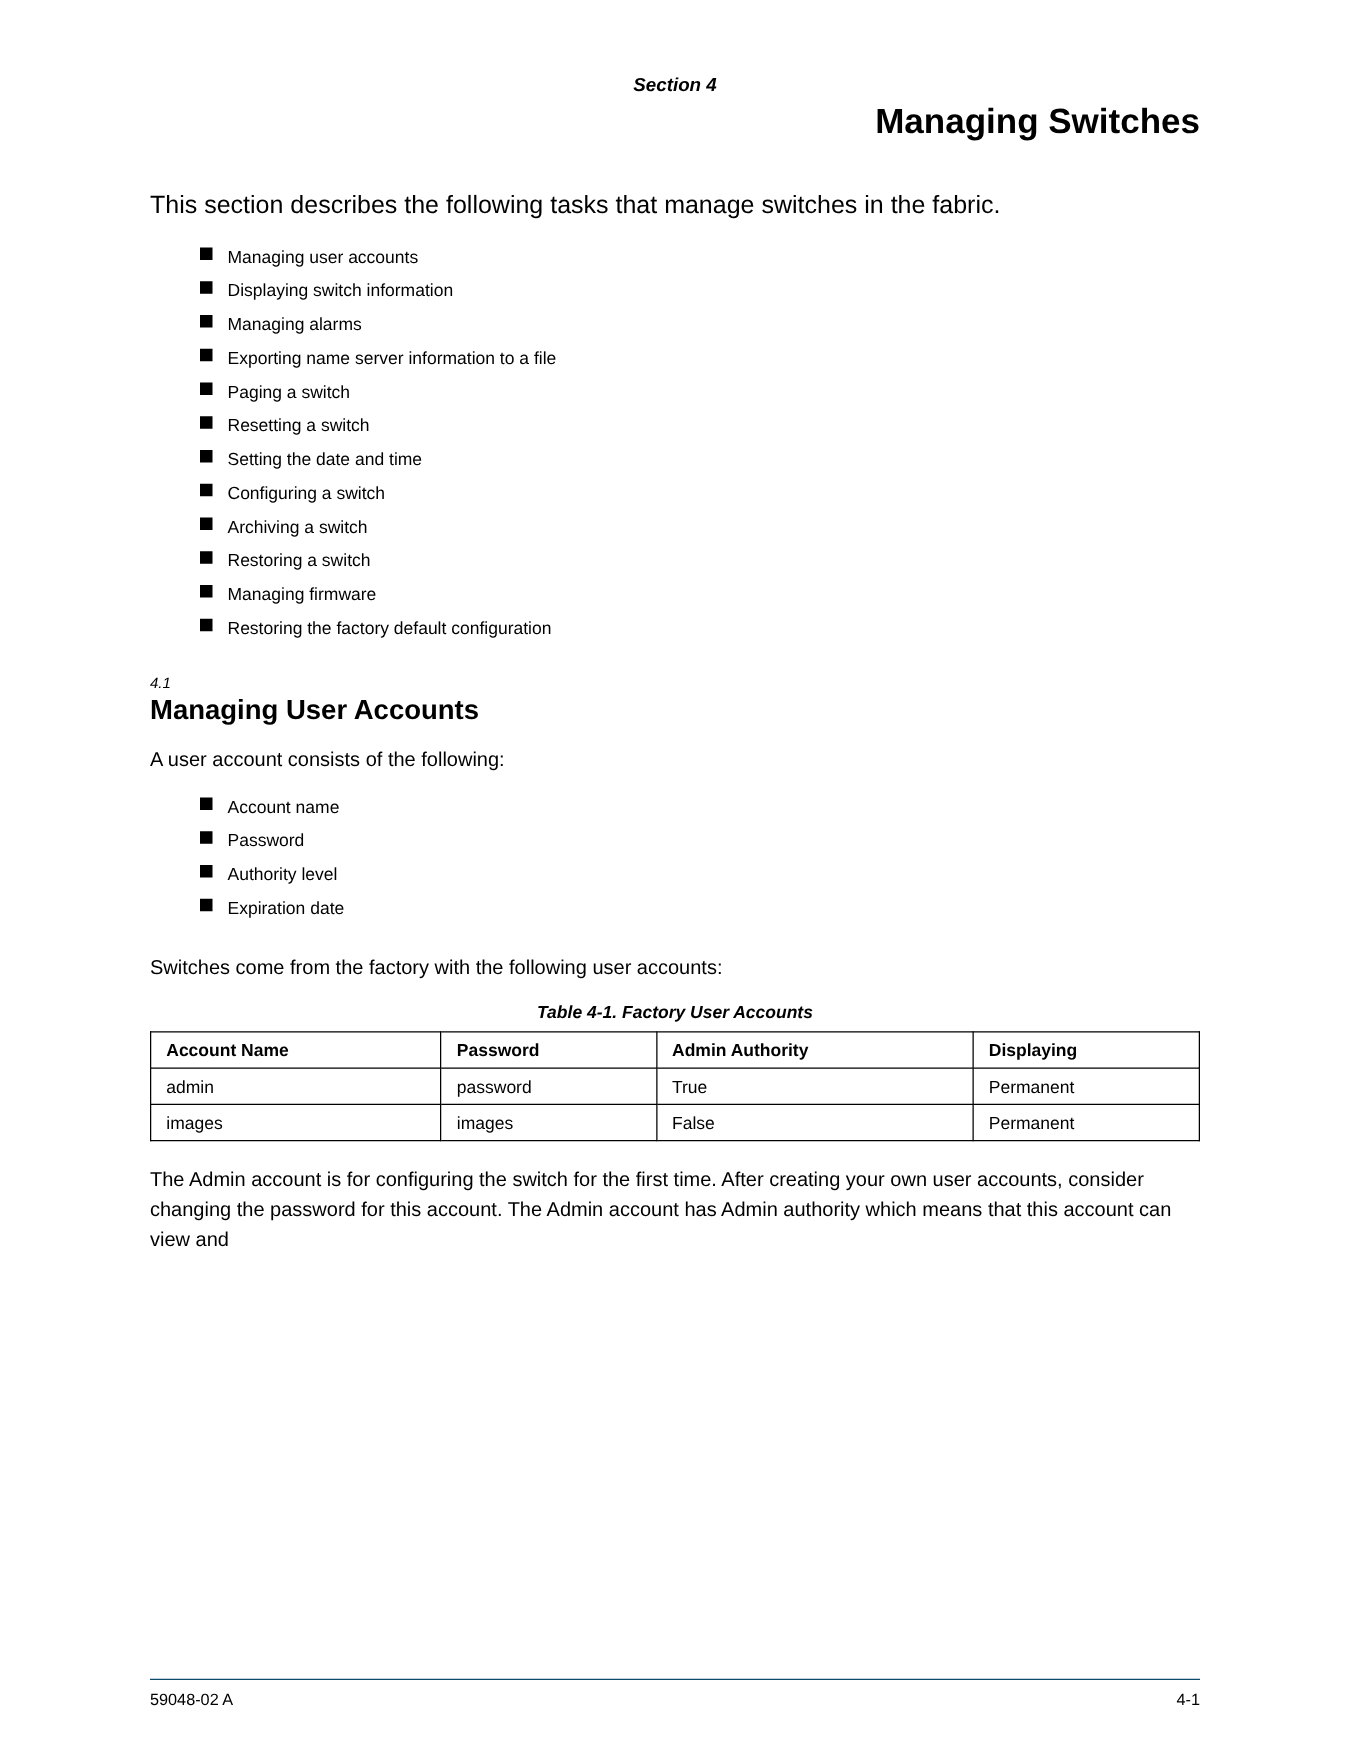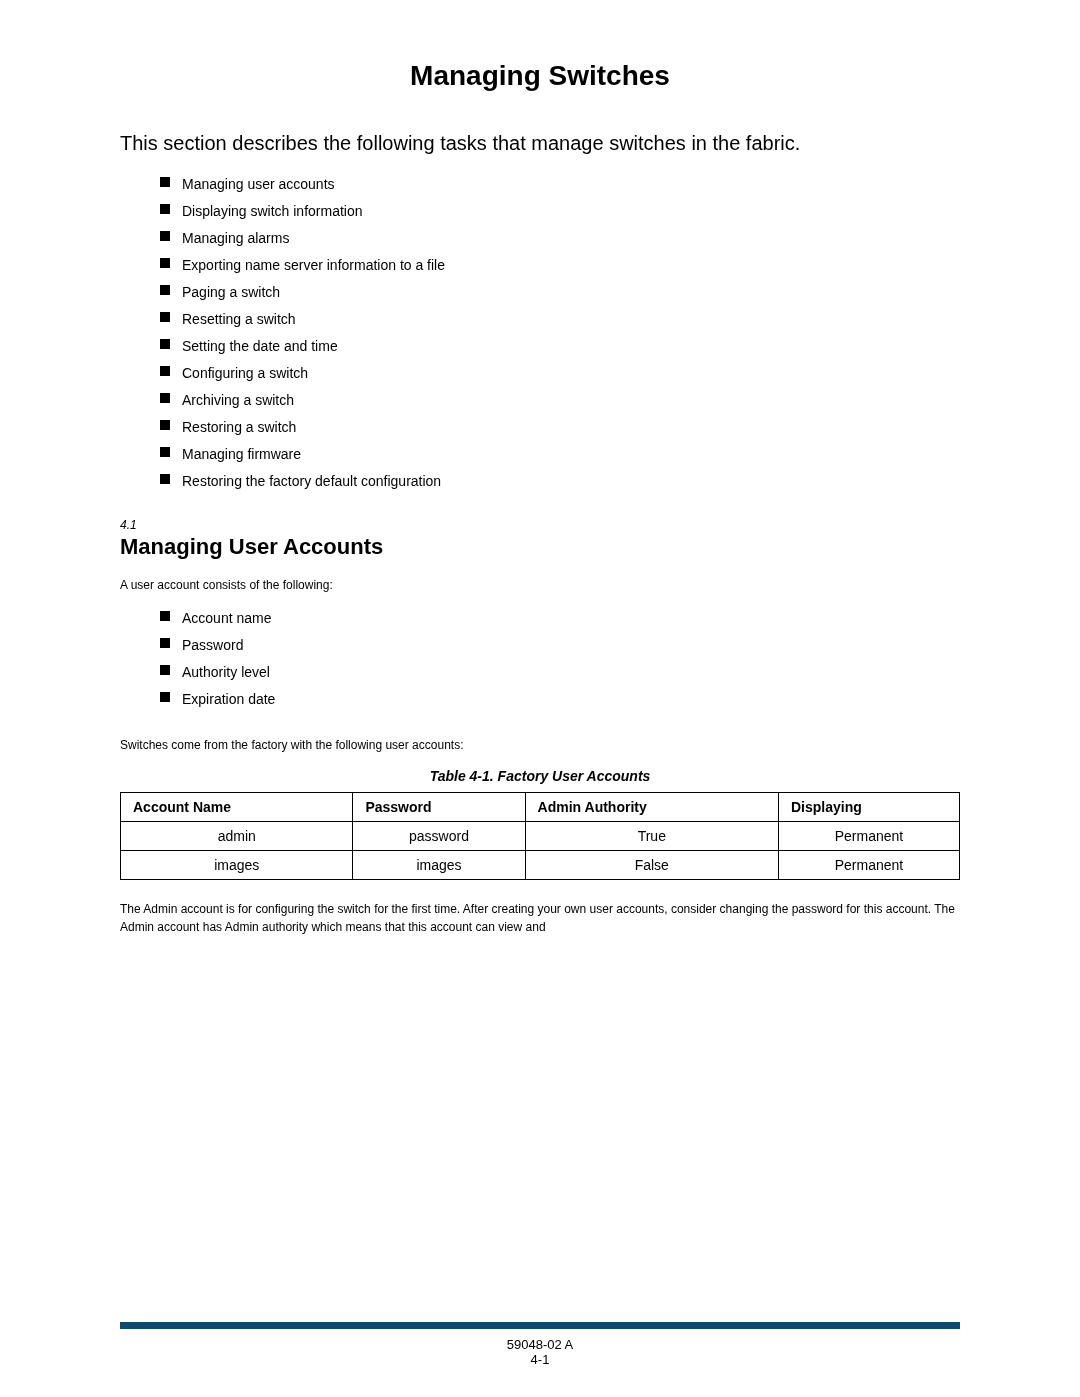--- a/index.html
+++ b/index.html
@@ -30,21 +30,21 @@
 
     .section-label {
       text-align: center;
       font-size: 15px;
       font-style: italic;
       font-weight: bold;
       margin-bottom: 4px;
     }
 
     .page-title {
-      text-align: center;
+      text-align: right;
       font-size: 28px;
       font-weight: bold;
       margin-bottom: 36px;
     }
 
     .intro-text {
       font-size: 20px;
       margin-bottom: 16px;
       line-height: 1.5;
     }
@@ -79,21 +79,21 @@
       font-style: italic;
     }
 
     .subsection-title {
       font-size: 22px;
       font-weight: bold;
       margin-bottom: 16px;
     }
 
     .body-text {
-      font-size: 12px;
+      font-size: 16px;
       line-height: 1.5;
       margin-bottom: 14px;
     }
 
     .table-title {
       text-align: center;
       font-size: 14px;
       font-weight: bold;
       font-style: italic;
       margin-bottom: 8px;
@@ -111,42 +111,41 @@
       padding: 6px 12px;
       background: #ffffff;
       font-weight: bold;
       text-align: left;
     }
 
     .data-table td {
       border: 1px solid #000;
       padding: 6px 12px;
       background: #ffffff;
-      text-align: center;
     }
 
     .footer {
       position: absolute;
       bottom: 30px;
       left: 120px;
       right: 120px;
       display: flex;
       justify-content: space-between;
       align-items: center;
-      border-top: 7px solid #0c4a6e;
+      border-top: 1px solid #0c4a6e;
       padding-top: 8px;
       font-size: 13px;
-      flex-direction: column;
     }
   </style>
 </head>
 <body>
 
 <div class="page-container">
 
+  <div class="section-label">Section 4</div>
   <div class="page-title">Managing Switches</div>
 
   <p class="intro-text">This section describes the following tasks that manage switches in the fabric.</p>
 
   <ul class="bullet-list">
     <li>
         <span class="bullet-square"></span>
         <span>Managing user accounts</span>
       </li>
     <li>

